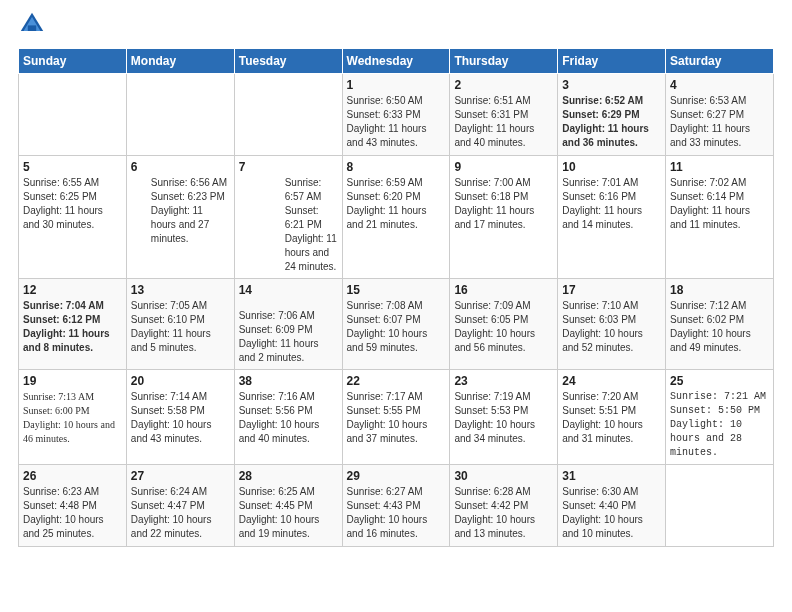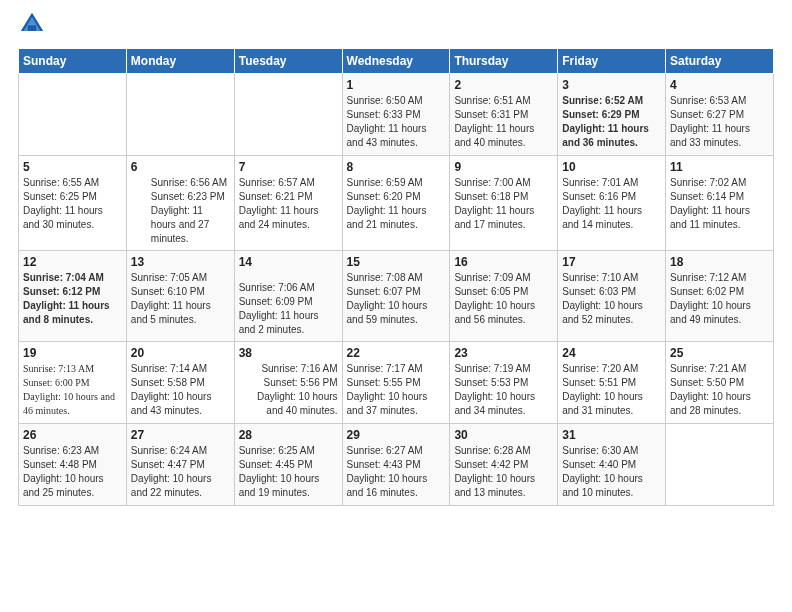--- a/index.html
+++ b/index.html
@@ -155,21 +155,21 @@
 Daylight: 11 hours and 30 minutes.</div>
           </td>
           <td>
             <span class="day-num">6</span>
             <div class="day-info" style="white-space: pre-line; margin-left: 20px;">Sunrise: 6:56 AM
 Sunset: 6:23 PM
 Daylight: 11 hours and 27 minutes.</div>
           </td>
           <td>
             <span class="day-num">7</span>
-            <div class="day-info" style="white-space: pre-line;">Sunrise: 6:57 AM
+            <div class="day-info" style="white-space: pre-line; margin-left: 46px;">Sunrise: 6:57 AM
 Sunset: 6:21 PM
 Daylight: 11 hours and 24 minutes.</div>
           </td>
           <td>
             <span class="day-num">8</span>
             <div class="day-info" style="white-space: pre-line;">Sunrise: 6:59 AM
 Sunset: 6:20 PM
 Daylight: 11 hours and 21 minutes.</div>
           </td>
           <td>
@@ -243,21 +243,21 @@
 Daylight: 10 hours and 46 minutes.</div>
           </td>
           <td>
             <span class="day-num">20</span>
             <div class="day-info" style="white-space: pre-line;">Sunrise: 7:14 AM
 Sunset: 5:58 PM
 Daylight: 10 hours and 43 minutes.</div>
           </td>
           <td>
             <span class="day-num">38</span>
-            <div class="day-info" style="white-space: pre-line; text-align: right;">Sunrise: 7:16 AM
+            <div class="day-info" style="white-space: pre-line;">Sunrise: 7:16 AM
 Sunset: 5:56 PM
 Daylight: 10 hours and 40 minutes.</div>
           </td>
           <td>
             <span class="day-num">22</span>
             <div class="day-info" style="white-space: pre-line;">Sunrise: 7:17 AM
 Sunset: 5:55 PM
 Daylight: 10 hours and 37 minutes.</div>
           </td>
           <td>
@@ -267,21 +267,21 @@
 Daylight: 10 hours and 34 minutes.</div>
           </td>
           <td>
             <span class="day-num">24</span>
             <div class="day-info" style="white-space: pre-line;">Sunrise: 7:20 AM
 Sunset: 5:51 PM
 Daylight: 10 hours and 31 minutes.</div>
           </td>
           <td>
             <span class="day-num">25</span>
-            <div class="day-info" style="white-space: pre-line;">Sunrise: 7:21 AM
+            <div class="day-info" style="white-space: pre-line; font-family: Liberation Mono, monospace;">Sunrise: 7:21 AM
 Sunset: 5:50 PM
 Daylight: 10 hours and 28 minutes.</div>
           </td>
         </tr>
         <tr>
           <td>
             <span class="day-num">26</span>
             <div class="day-info" style="white-space: pre-line;">Sunrise: 6:23 AM
 Sunset: 4:48 PM
 Daylight: 10 hours and 25 minutes.</div>

